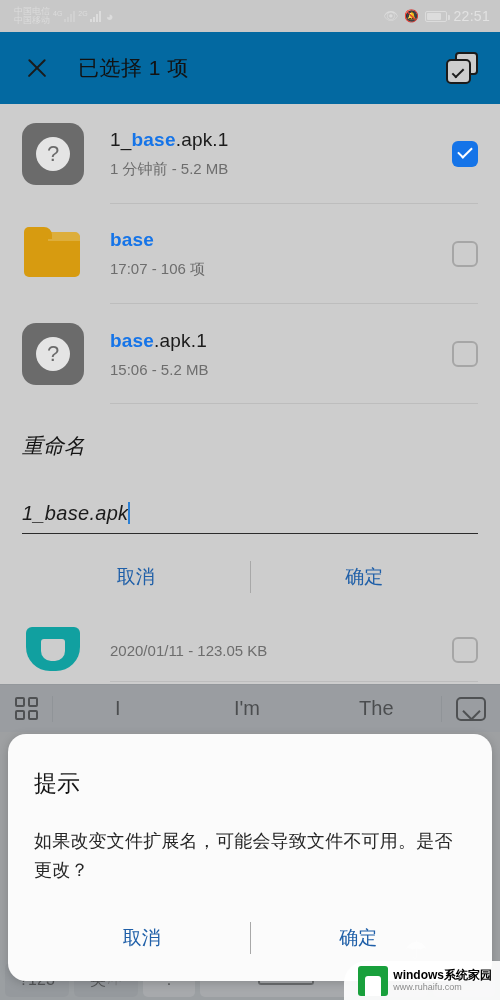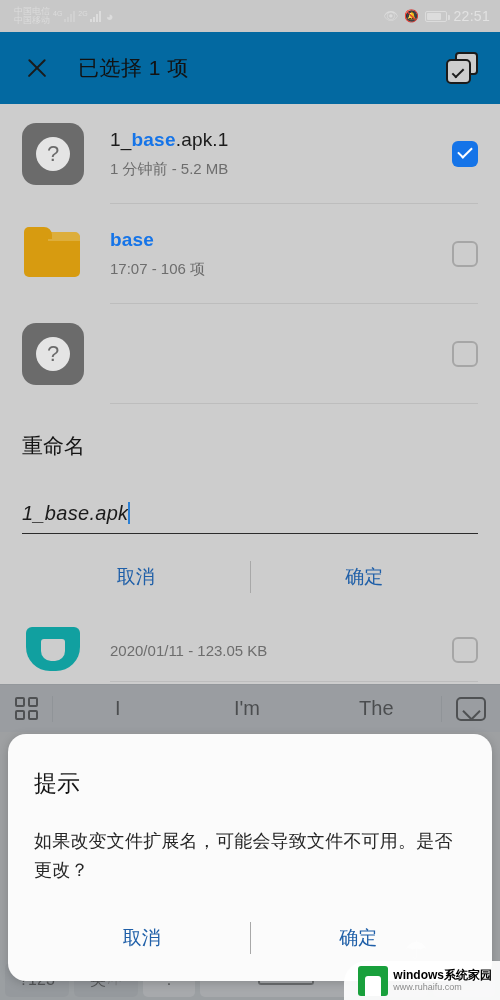--- a/index.html
+++ b/index.html
@@ -70,21 +70,21 @@
   .fname .hl { color: #1574e8; font-weight: 600; }
   .fname.folder-name { color: #1574e8; font-weight: 700; }
   .fsub { font-size: 15px; color: #6d6d6d; }
   .cbox { margin-left: auto; width: 26px; height: 26px; border-radius: 6px; }
   .cbox.off { border: 2px solid #a6a6a6; background: transparent; }
   .cbox.on { background: #1574e8; position: relative; }
   .cbox.on::after { content:""; position:absolute; left:6px; top:6px; width:12px; height:6px; border-left:2.5px solid #fff; border-bottom:2.5px solid #fff; transform:rotate(-45deg); }
 
   
   .rename { position: absolute; top: 404px; left: 0; width: 500px; background: #cdcdcd; padding: 0 22px; z-index: 4; }
-  .rename-title { font-size: 21px; color: #141414; padding-top: 28px; }
+  .rename-title { font-size: 21px; color: #141414; padding-top: 28px; font-style: italic; }
   .rename-input { margin-top: 42px; position: relative; border-bottom: 1.6px solid #2b2b2b; padding-bottom: 8px; font-style: italic; }
   .rename-value { font-size: 20px; color: #1b1b1b; letter-spacing: .3px; }
   .caret { display:inline-block; width:2px; height:22px; background:#2a7fd4; vertical-align:-4px; }
   .rename-actions { display: flex; align-items: center; height: 74px; margin-top: 6px; }
   .rename-actions .btn { flex: 1; text-align: center; font-size: 19px; color: #1f5fa8; }
   .vsep { width: 1px; height: 32px; background: #a8a8a8; }
 
   
   .partial-row { position: absolute; top: 614px; left: 0; width: 500px; height: 72px; display: flex; align-items: center; padding: 0 22px; overflow: hidden; }
   .partial-row .divider { position: absolute; left: 110px; right: 22px; bottom: 4px; height: 1px; background: #bdbdbd; }
@@ -211,20 +211,26 @@
         <div class="fsub">17:07 - 106 项</div>
       </div>
       <div class="cbox off"></div>
       <div class="divider"></div>
     </div>
 
     <div class="file-row">
       <div class="ficon unknown">
         <span class="q">?</span>
       </div>
+      <div class="fmeta">
+        <div class="fname">
+          <span class="hl">base</span><span>.apk.1</span>
+        </div>
+        <div class="fsub">15:06 - 5.2 MB</div>
+      </div>
       <div class="cbox off"></div>
       <div class="divider"></div>
     </div>
   </div>
 
   <div class="partial-row">
     <div class="ficon teal">
       <span class="cup"></span>
         <span class="hole"></span>
         <span class="bar"></span>

